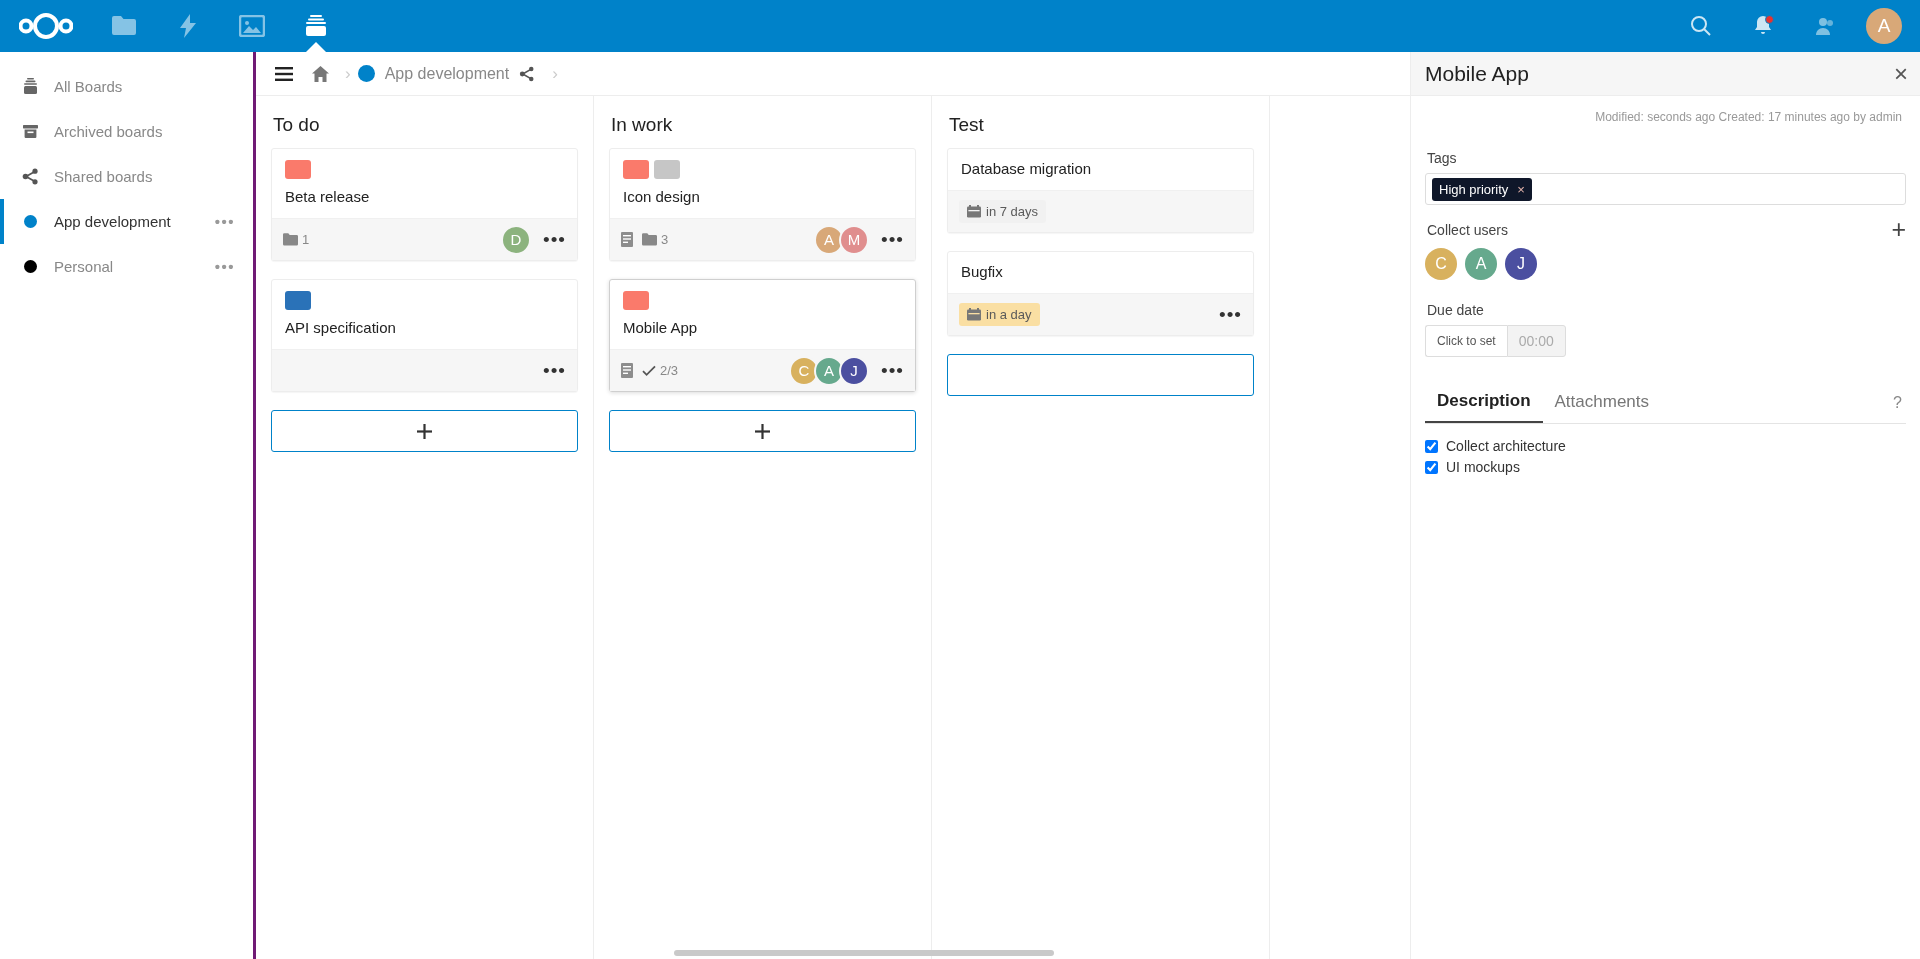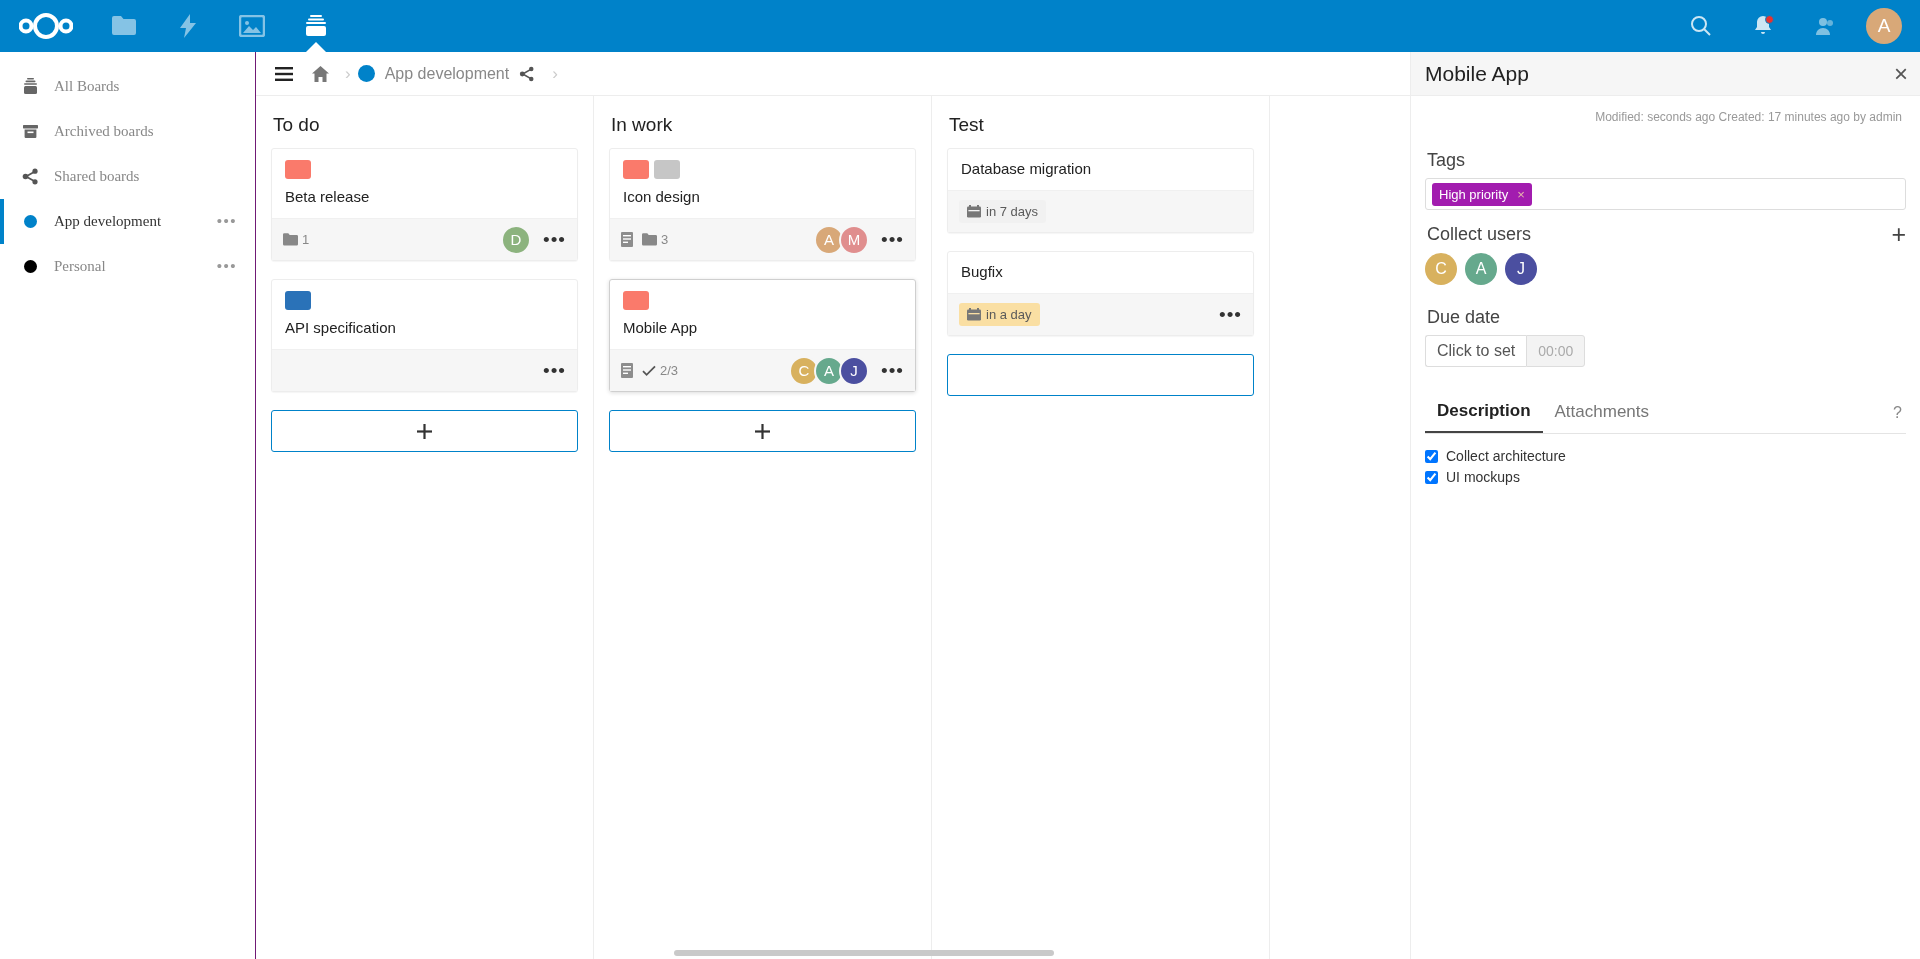--- a/index.html
+++ b/index.html
@@ -43,21 +43,21 @@
   }
   .avatar-top {
     width: 36px; height: 36px; border-radius: 50%; background: #d8a878;
     color: #fff; display: flex; align-items: center; justify-content: center;
     font-size: 19px; margin-left: 10px; cursor: pointer;
   }
 
   
   .leftnav {
     position: absolute; left: 0; top: 52px; width: 256px; height: 907px;
-    background: #fff; border-right: 1px solid #701a75; padding-top: 12px; font-family: Liberation Serif, serif;
+    background: #fff; border-right: 3px solid #701a75; padding-top: 12px;
   }
   .navitem {
     position: relative; height: 45px; display: flex; align-items: center;
     padding-left: 14px; cursor: pointer; color: #888; font-size: 15px;
   }
   .navitem.active { color: #333; }
   .navitem.active::before {
     content: ""; position: absolute; left: 0; top: 0; width: 4px; height: 45px; background: #0082c9;
   }
   .nav-ico { width: 32px; display: flex; align-items: center; justify-content: center; }
@@ -132,41 +132,41 @@
     background: #fff; border-left: 1px solid #ededed;
   }
   .rp-head {
     height: 44px; display: flex; align-items: center; padding: 0 12px 0 14px;
     background: #f6f6f6; border-bottom: 1px solid #ededed;
   }
   .rp-title { font-size: 21px; color: #222; }
   .rp-close { margin-left: auto; cursor: pointer; font-size: 24px; color: #555; line-height: 1; }
   .rp-body { padding: 0 14px; }
   .rp-meta { text-align: right; color: #999; font-size: 12px; padding: 14px 4px 16px 0; }
-  .rp-sectlabel { font-size: 18px; color: #444; margin: 10px 0 7px 2px; }
+  .rp-sectlabel { font-size: 14px; color: #444; margin: 10px 0 7px 2px; }
   .rp-sectrow { display: flex; align-items: center; margin: 12px 0 6px 0; }
   .rp-plus { margin-left: auto; font-size: 25px; color: #444; cursor: pointer; line-height: 1; }
   .tagbox {
     border: 1px solid #ddd; border-radius: 3px; height: 32px; display: flex;
     align-items: center; padding: 0 6px;
   }
   .tagchip {
     display: inline-flex; align-items: center; border-radius: 3px; color: #fff;
     font-size: 13px; padding: 4px 7px;
   }
   .tag-x { margin-left: 9px; color: #e7b6ad; cursor: pointer; font-size: 13px; }
   .ava-row { display: flex; gap: 8px; margin-top: 4px; }
   .ava-lg {
     width: 32px; height: 32px; border-radius: 50%; color: #fff; font-size: 16px;
     display: flex; align-items: center; justify-content: center;
   }
   .duerow { display: flex; margin-top: 4px; }
   .due-set {
     border: 1px solid #ddd; border-right: none; border-radius: 3px 0 0 3px; height: 32px;
-    display: flex; align-items: center; padding: 0 11px; font-size: 16px; color: #555; cursor: pointer;
+    display: flex; align-items: center; padding: 0 11px; font-size: 12px; color: #555; cursor: pointer;
   }
   .due-time {
     border: 1px solid #ddd; border-radius: 0 3px 3px 0; height: 32px; background: #f3f3f3;
     display: flex; align-items: center; padding: 0 11px; font-size: 14px; color: #aaa; cursor: pointer;
   }
   .tabs { display: flex; align-items: center; border-bottom: 1px solid #e4e4e4; margin-top: 26px; }
   .tab { padding: 8px 12px 10px 12px; font-size: 17px; color: #777; cursor: pointer; }
   .tab.active { color: #222; border-bottom: 2px solid #444; font-weight: bold; }
   .tab-help { margin-left: auto; color: #888; font-size: 16px; cursor: pointer; padding-right: 4px; }
   .todo { margin-top: 14px; }
@@ -505,21 +505,21 @@
   <div class="rightpanel">
     <div class="rp-head">
       <span class="rp-title">Mobile App</span>
       <span class="rp-close">×</span>
     </div>
     <div class="rp-body">
       <div class="rp-meta">Modified: seconds ago Created: 17 minutes ago by admin</div>
 
       <div class="rp-sectlabel">Tags</div>
       <div class="tagbox">
-        <span class="tagchip" style="background:#a21caf">
+        <span class="tagchip" style="background:#0f172a">
           <span>High priority</span>
           <span class="tag-x">×</span>
         </span>
       </div>
 
       <div class="rp-sectrow">
         <span class="rp-sectlabel" style="margin:0 0 0 2px">Collect users</span>
         <span class="rp-plus">+</span>
       </div>
       <div class="ava-row">

